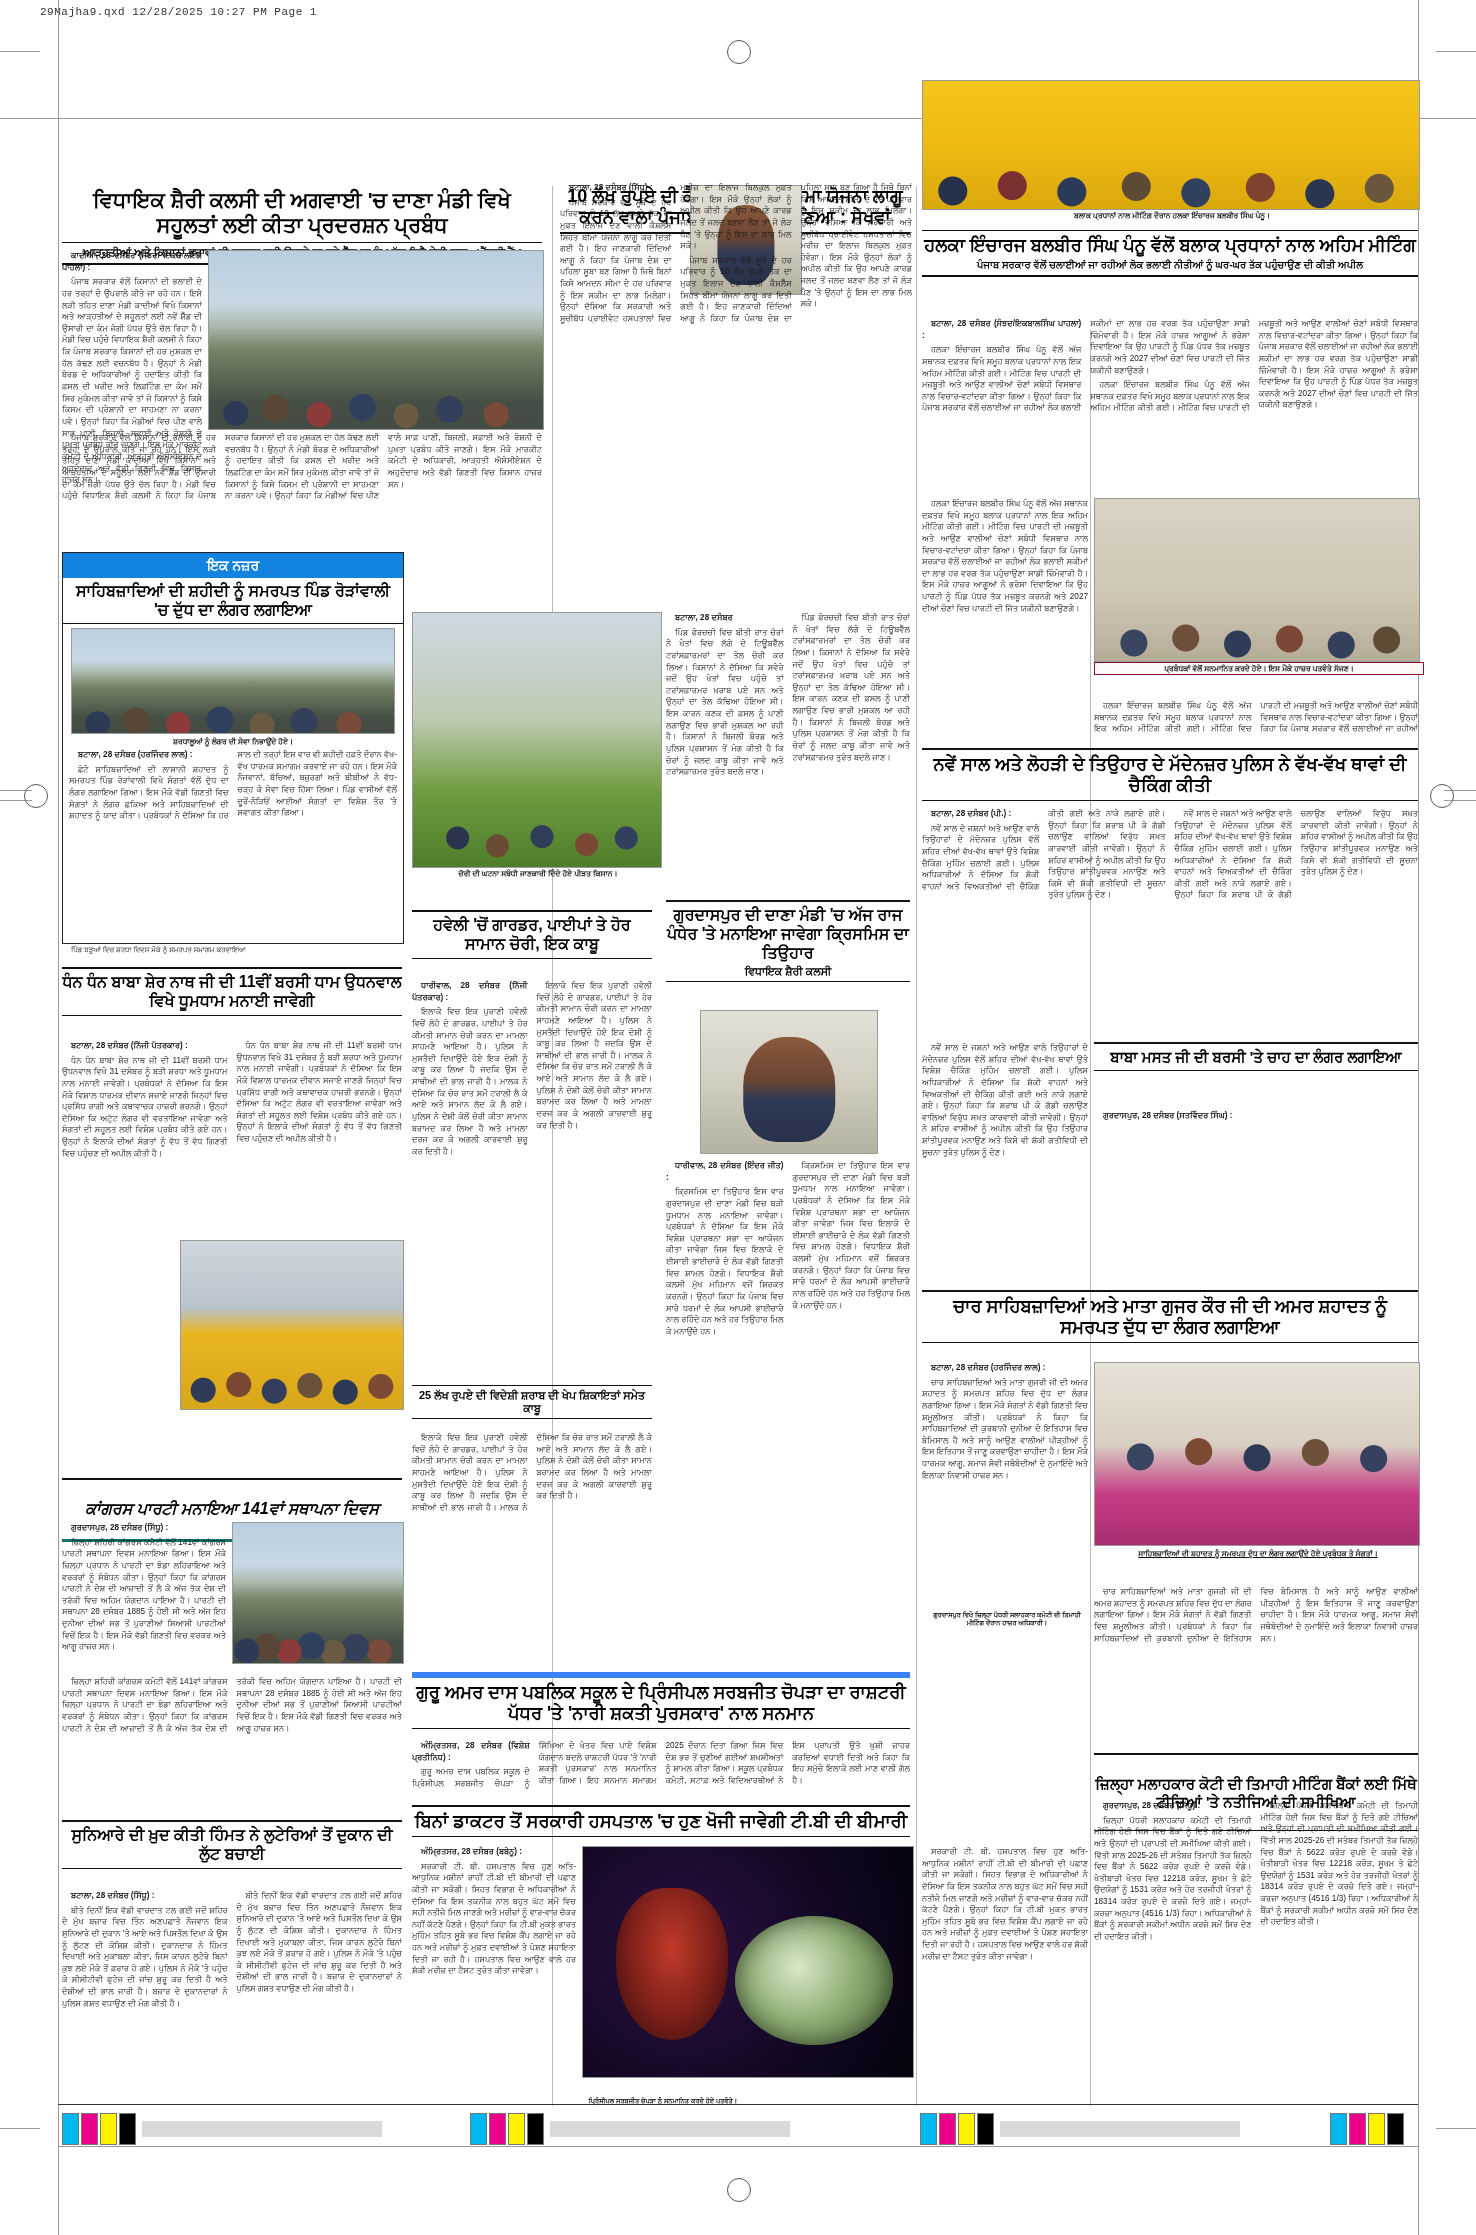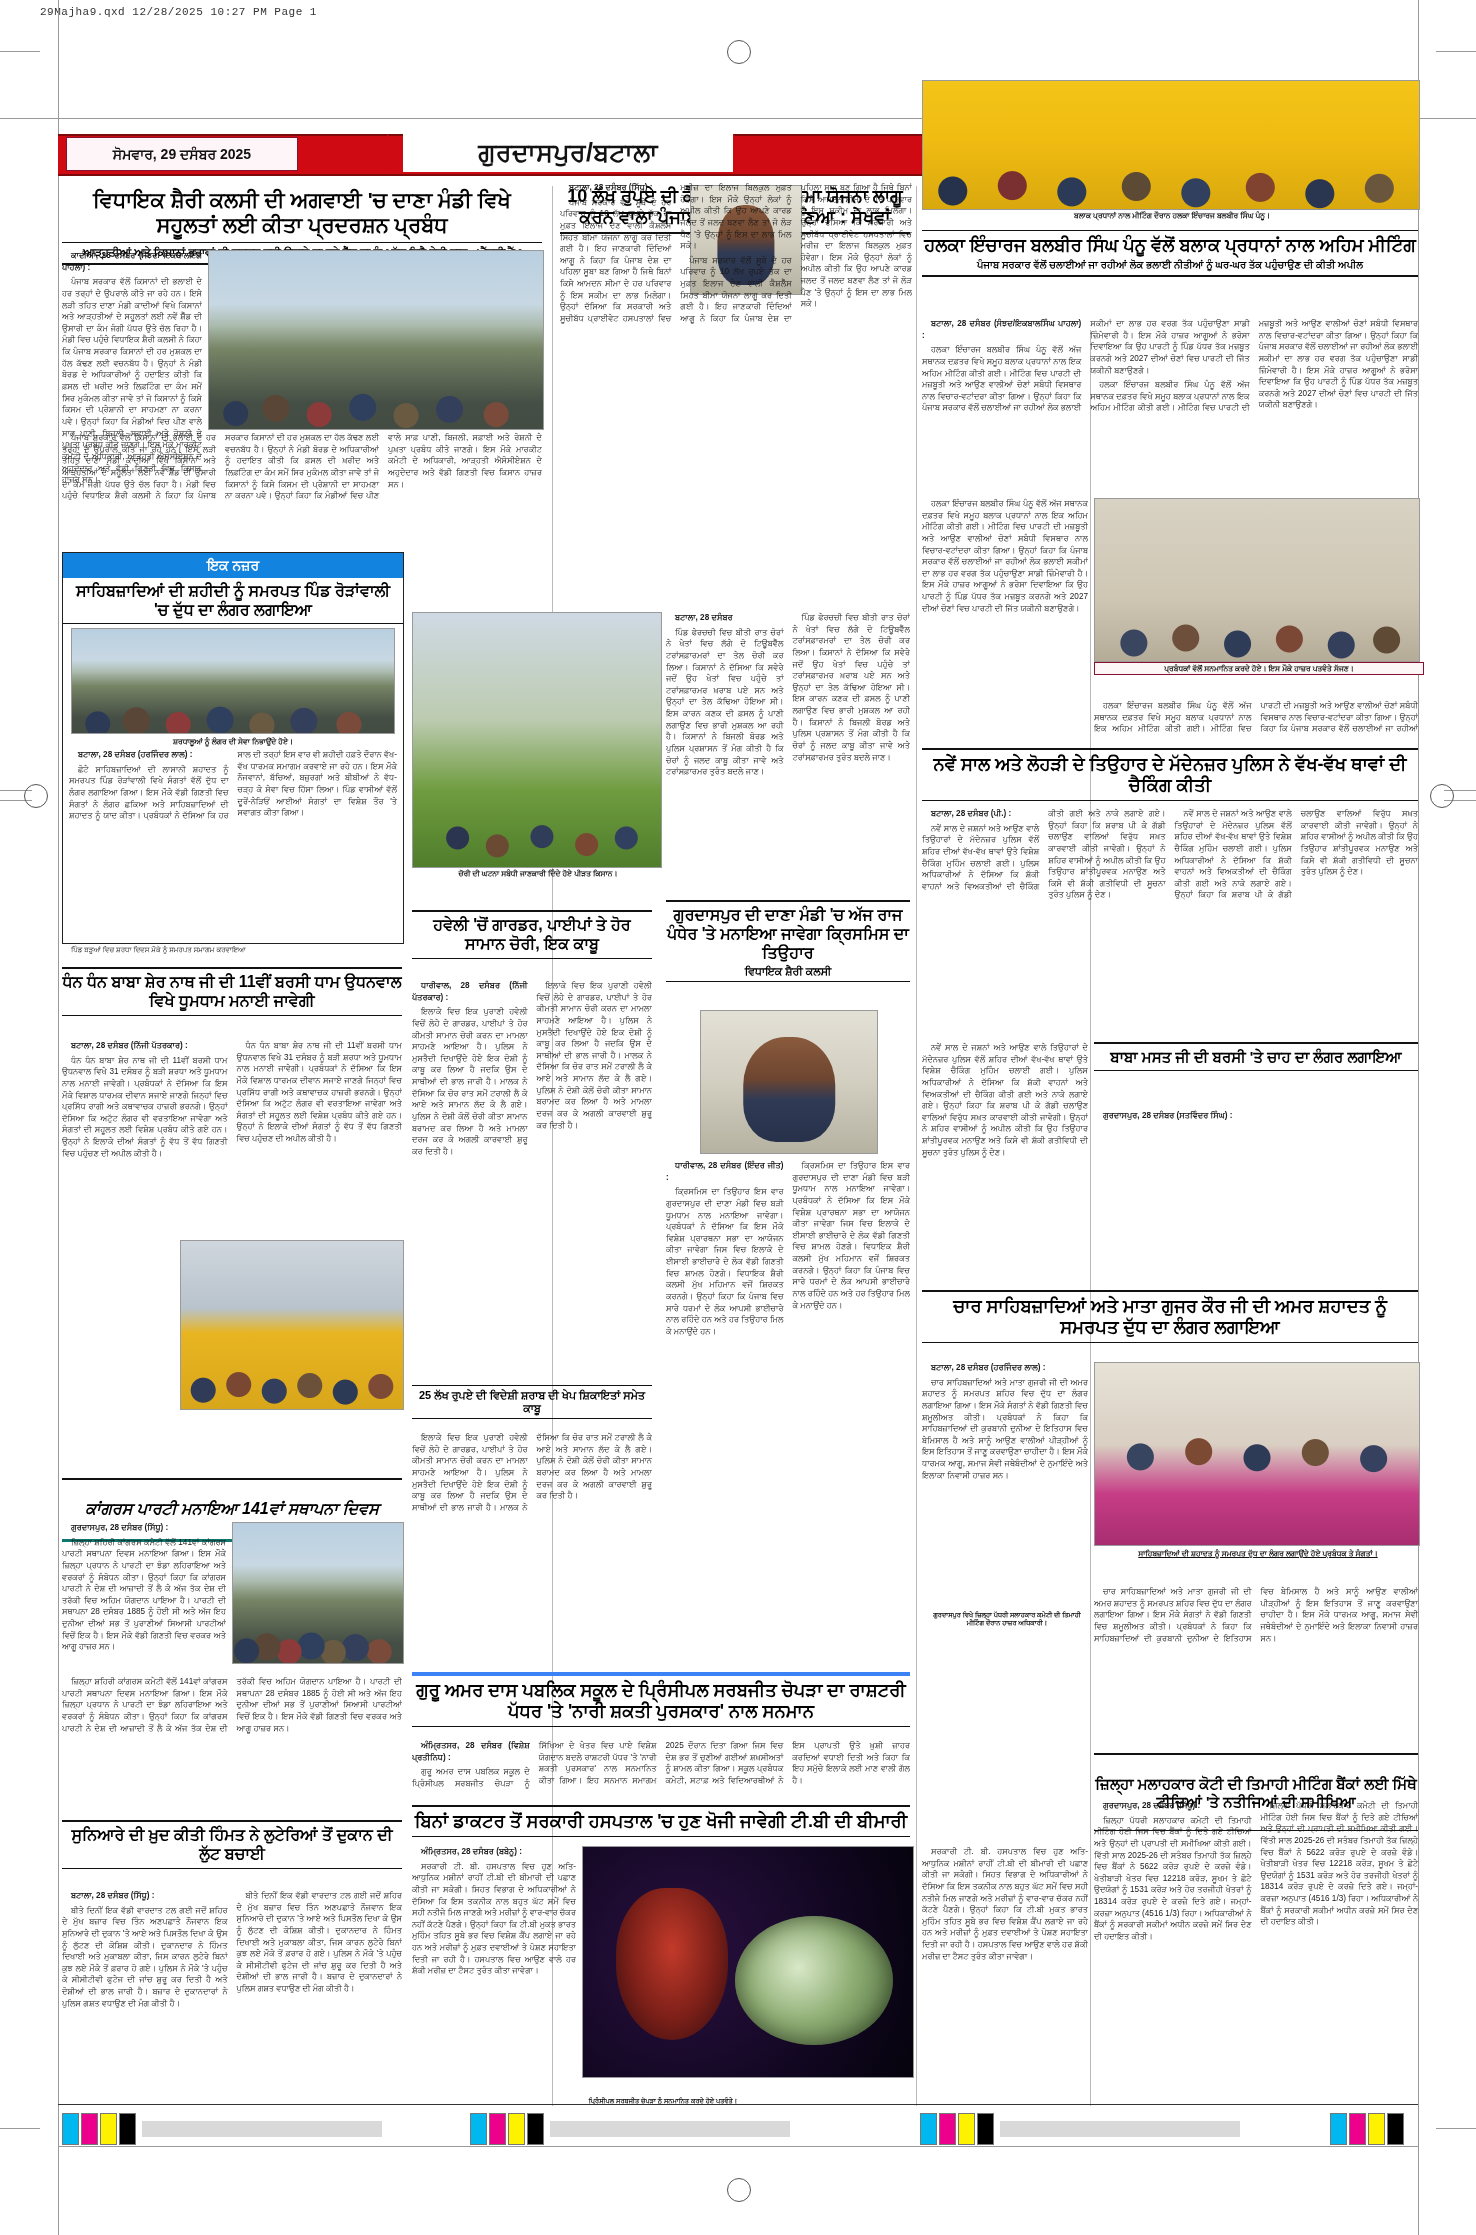--- a/index.html
+++ b/index.html
@@ -135,35 +135,20 @@
   <div class="trim-line" style="left:1418px;top:0;width:1px;height:2235px;"></div>
   <div class="trim-line" style="left:0;top:118px;width:1476px;height:1px;"></div>
   <div class="trim-line" style="left:0;top:790px;width:32px;height:1px;"></div>
   <div class="trim-line" style="left:0;top:800px;width:32px;height:1px;"></div>
   <div class="trim-line" style="left:1444px;top:790px;width:32px;height:1px;"></div>
   <div class="trim-line" style="left:1444px;top:800px;width:32px;height:1px;"></div>
   <div class="reg-circle" style="left:24px;top:784px;"></div>
   <div class="reg-circle" style="left:1430px;top:784px;"></div>
   <div class="reg-circle" style="left:727px;top:2178px;"></div>
 
-  <div class="masthead">
-    <div class="mh-red"></div>
-    <div class="mh-point-l"></div>
-    <div class="mh-point-r"></div>
-    <div class="mh-datebox">
-      <span>ਸੋਮਵਾਰ, 29 ਦਸੰਬਰ 2025</span>
-    </div>
-    <div class="mh-center">
-      <span>ਗੁਰਦਾਸਪੁਰ/ਬਟਾਲਾ</span>
-    </div>
-    <div class="mh-brandbox">
-      <span>ਰੋਜ਼ਾਨਾ ਸਪੋਕਸਮੈਨ</span>
-    </div>
-    <div class="mh-pageno">9</div>
-  </div>
 
   <div class="vrule" style="left:552px;top:186px;height:1920px;"></div>
   <div class="vrule" style="left:916px;top:186px;height:1920px;"></div>
   <div class="vrule" style="left:1090px;top:330px;height:1776px;"></div>
 
   <div class="col" style="left:62px;top:188px;width:480px;">
     <div class="hl xl" style="border-bottom:1px solid #111;padding-bottom:4px;">ਵਿਧਾਇਕ ਸ਼ੈਰੀ ਕਲਸੀ ਦੀ ਅਗਵਾਈ 'ਚ ਦਾਣਾ ਮੰਡੀ ਵਿਖੇ ਸਹੂਲਤਾਂ ਲਈ ਕੀਤਾ ਪ੍ਰਦਰਸ਼ਨ ਪ੍ਰਬੰਧ</div>
     <div class="hl sm" style="font-size:11px;padding:3px 0 4px;border-bottom:2px solid #111;">ਆੜ੍ਹਤੀਆਂ ਅਤੇ ਕਿਸਾਨਾਂ ਭਰਾਵਾਂ ਦੀ ਸਹੂਲਤ ਲਈ ਉਸਾਰੇ ਜਾ ਰਹੇ ਸ਼ੈੱਡ ਦਾ ਕੰਮ ਚੱਲ ਰਿਹੈ ਤੇਜ਼ੀ ਨਾਲ : ਐੱਸਡੀਐੱਮ</div>
   </div>
   <div class="photo ph-crowd" style="left:208px;top:250px;width:334px;height:178px;"></div>
@@ -277,21 +262,21 @@
     <div class="hl sm" style="font-size:11px;border-bottom:1px solid #111;padding-bottom:3px;">ਵਿਧਾਇਕ ਸ਼ੈਰੀ ਕਲਸੀ</div>
   </div>
   <div class="photo ph-portrait" style="left:700px;top:1010px;width:176px;height:142px;"></div>
   <div class="body-text" style="position:absolute;left:666px;top:1160px;width:244px;height:500px;column-count:2;">
     <p><span class="lead">ਧਾਰੀਵਾਲ, 28 ਦਸੰਬਰ (ਇੰਦਰ ਜੀਤ) :</span></p>
     <p>ਕ੍ਰਿਸਮਿਸ ਦਾ ਤਿਉਹਾਰ ਇਸ ਵਾਰ ਗੁਰਦਾਸਪੁਰ ਦੀ ਦਾਣਾ ਮੰਡੀ ਵਿਚ ਬੜੀ ਧੂਮਧਾਮ ਨਾਲ ਮਨਾਇਆ ਜਾਵੇਗਾ। ਪ੍ਰਬੰਧਕਾਂ ਨੇ ਦੱਸਿਆ ਕਿ ਇਸ ਮੌਕੇ ਵਿਸ਼ੇਸ਼ ਪ੍ਰਾਰਥਨਾ ਸਭਾ ਦਾ ਆਯੋਜਨ ਕੀਤਾ ਜਾਵੇਗਾ ਜਿਸ ਵਿਚ ਇਲਾਕੇ ਦੇ ਈਸਾਈ ਭਾਈਚਾਰੇ ਦੇ ਲੋਕ ਵੱਡੀ ਗਿਣਤੀ ਵਿਚ ਸ਼ਾਮਲ ਹੋਣਗੇ। ਵਿਧਾਇਕ ਸ਼ੈਰੀ ਕਲਸੀ ਮੁੱਖ ਮਹਿਮਾਨ ਵਜੋਂ ਸ਼ਿਰਕਤ ਕਰਨਗੇ। ਉਨ੍ਹਾਂ ਕਿਹਾ ਕਿ ਪੰਜਾਬ ਵਿਚ ਸਾਰੇ ਧਰਮਾਂ ਦੇ ਲੋਕ ਆਪਸੀ ਭਾਈਚਾਰੇ ਨਾਲ ਰਹਿੰਦੇ ਹਨ ਅਤੇ ਹਰ ਤਿਉਹਾਰ ਮਿਲ ਕੇ ਮਨਾਉਂਦੇ ਹਨ।</p>
     <p>ਕ੍ਰਿਸਮਿਸ ਦਾ ਤਿਉਹਾਰ ਇਸ ਵਾਰ ਗੁਰਦਾਸਪੁਰ ਦੀ ਦਾਣਾ ਮੰਡੀ ਵਿਚ ਬੜੀ ਧੂਮਧਾਮ ਨਾਲ ਮਨਾਇਆ ਜਾਵੇਗਾ। ਪ੍ਰਬੰਧਕਾਂ ਨੇ ਦੱਸਿਆ ਕਿ ਇਸ ਮੌਕੇ ਵਿਸ਼ੇਸ਼ ਪ੍ਰਾਰਥਨਾ ਸਭਾ ਦਾ ਆਯੋਜਨ ਕੀਤਾ ਜਾਵੇਗਾ ਜਿਸ ਵਿਚ ਇਲਾਕੇ ਦੇ ਈਸਾਈ ਭਾਈਚਾਰੇ ਦੇ ਲੋਕ ਵੱਡੀ ਗਿਣਤੀ ਵਿਚ ਸ਼ਾਮਲ ਹੋਣਗੇ। ਵਿਧਾਇਕ ਸ਼ੈਰੀ ਕਲਸੀ ਮੁੱਖ ਮਹਿਮਾਨ ਵਜੋਂ ਸ਼ਿਰਕਤ ਕਰਨਗੇ। ਉਨ੍ਹਾਂ ਕਿਹਾ ਕਿ ਪੰਜਾਬ ਵਿਚ ਸਾਰੇ ਧਰਮਾਂ ਦੇ ਲੋਕ ਆਪਸੀ ਭਾਈਚਾਰੇ ਨਾਲ ਰਹਿੰਦੇ ਹਨ ਅਤੇ ਹਰ ਤਿਉਹਾਰ ਮਿਲ ਕੇ ਮਨਾਉਂਦੇ ਹਨ।</p>
   </div>
 
   <div class="col" style="left:412px;top:1672px;width:498px;">
-    <div class="hl lg" style="border-top:4px solid #3b82f6;border-bottom:1px solid #111;padding:4px 0;">ਗੁਰੂ ਅਮਰ ਦਾਸ ਪਬਲਿਕ ਸਕੂਲ ਦੇ ਪ੍ਰਿੰਸੀਪਲ ਸਰਬਜੀਤ ਚੋਪੜਾ ਦਾ ਰਾਸ਼ਟਰੀ ਪੱਧਰ 'ਤੇ 'ਨਾਰੀ ਸ਼ਕਤੀ ਪੁਰਸਕਾਰ' ਨਾਲ ਸਨਮਾਨ</div>
+    <div class="hl lg" style="border-top:6px solid #3b82f6;border-bottom:1px solid #111;padding:4px 0;">ਗੁਰੂ ਅਮਰ ਦਾਸ ਪਬਲਿਕ ਸਕੂਲ ਦੇ ਪ੍ਰਿੰਸੀਪਲ ਸਰਬਜੀਤ ਚੋਪੜਾ ਦਾ ਰਾਸ਼ਟਰੀ ਪੱਧਰ 'ਤੇ 'ਨਾਰੀ ਸ਼ਕਤੀ ਪੁਰਸਕਾਰ' ਨਾਲ ਸਨਮਾਨ</div>
   </div>
   <div class="body-text" style="position:absolute;left:412px;top:1740px;width:498px;height:80px;column-count:4;">
     <p><span class="lead">ਅੰਮ੍ਰਿਤਸਰ, 28 ਦਸੰਬਰ (ਵਿਸ਼ੇਸ਼ ਪ੍ਰਤੀਨਿਧ) :</span></p>
     <p>ਗੁਰੂ ਅਮਰ ਦਾਸ ਪਬਲਿਕ ਸਕੂਲ ਦੇ ਪ੍ਰਿੰਸੀਪਲ ਸਰਬਜੀਤ ਚੋਪੜਾ ਨੂੰ ਸਿੱਖਿਆ ਦੇ ਖੇਤਰ ਵਿਚ ਪਾਏ ਵਿਸ਼ੇਸ਼ ਯੋਗਦਾਨ ਬਦਲੇ ਰਾਸ਼ਟਰੀ ਪੱਧਰ 'ਤੇ 'ਨਾਰੀ ਸ਼ਕਤੀ ਪੁਰਸਕਾਰ' ਨਾਲ ਸਨਮਾਨਿਤ ਕੀਤਾ ਗਿਆ। ਇਹ ਸਨਮਾਨ ਸਮਾਗਮ 2025 ਦੌਰਾਨ ਦਿਤਾ ਗਿਆ ਜਿਸ ਵਿਚ ਦੇਸ਼ ਭਰ ਤੋਂ ਚੁਣੀਆਂ ਗਈਆਂ ਸ਼ਖ਼ਸੀਅਤਾਂ ਨੂੰ ਸ਼ਾਮਲ ਕੀਤਾ ਗਿਆ। ਸਕੂਲ ਪ੍ਰਬੰਧਕ ਕਮੇਟੀ, ਸਟਾਫ਼ ਅਤੇ ਵਿਦਿਆਰਥੀਆਂ ਨੇ ਇਸ ਪ੍ਰਾਪਤੀ ਉਤੇ ਖ਼ੁਸ਼ੀ ਜ਼ਾਹਰ ਕਰਦਿਆਂ ਵਧਾਈ ਦਿਤੀ ਅਤੇ ਕਿਹਾ ਕਿ ਇਹ ਸਮੁੱਚੇ ਇਲਾਕੇ ਲਈ ਮਾਣ ਵਾਲੀ ਗੱਲ ਹੈ।</p>
   </div>
 
   <div class="col" style="left:922px;top:748px;width:496px;">
     <div class="hl lg" style="border-top:2px solid #111;border-bottom:1px solid #111;padding:4px 0;">ਨਵੇਂ ਸਾਲ ਅਤੇ ਲੋਹੜੀ ਦੇ ਤਿਉਹਾਰ ਦੇ ਮੱਦੇਨਜ਼ਰ ਪੁਲਿਸ ਨੇ ਵੱਖ-ਵੱਖ ਥਾਵਾਂ ਦੀ ਚੈਕਿੰਗ ਕੀਤੀ</div>
   </div>
   <div class="body-text" style="position:absolute;left:922px;top:808px;width:496px;height:210px;column-count:4;">

